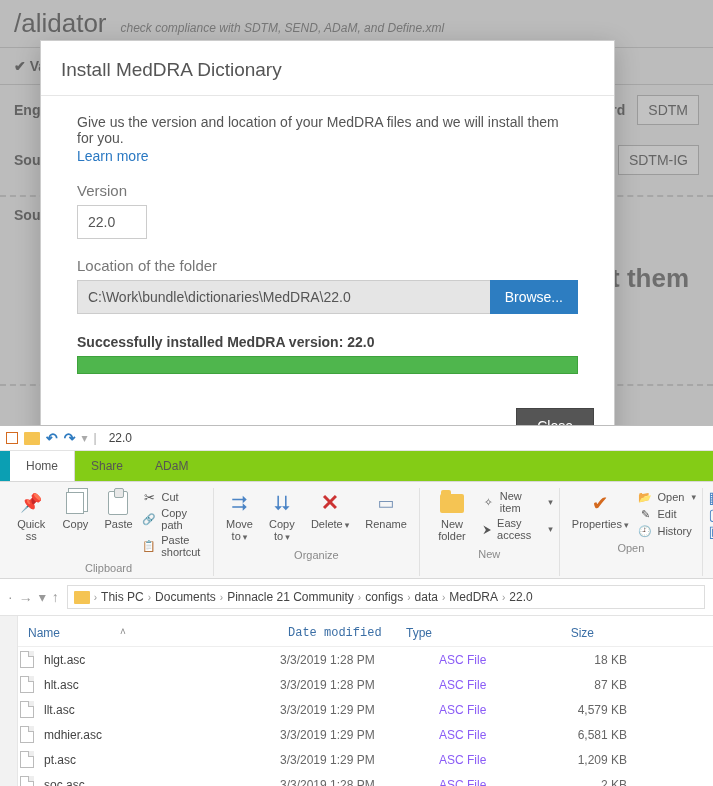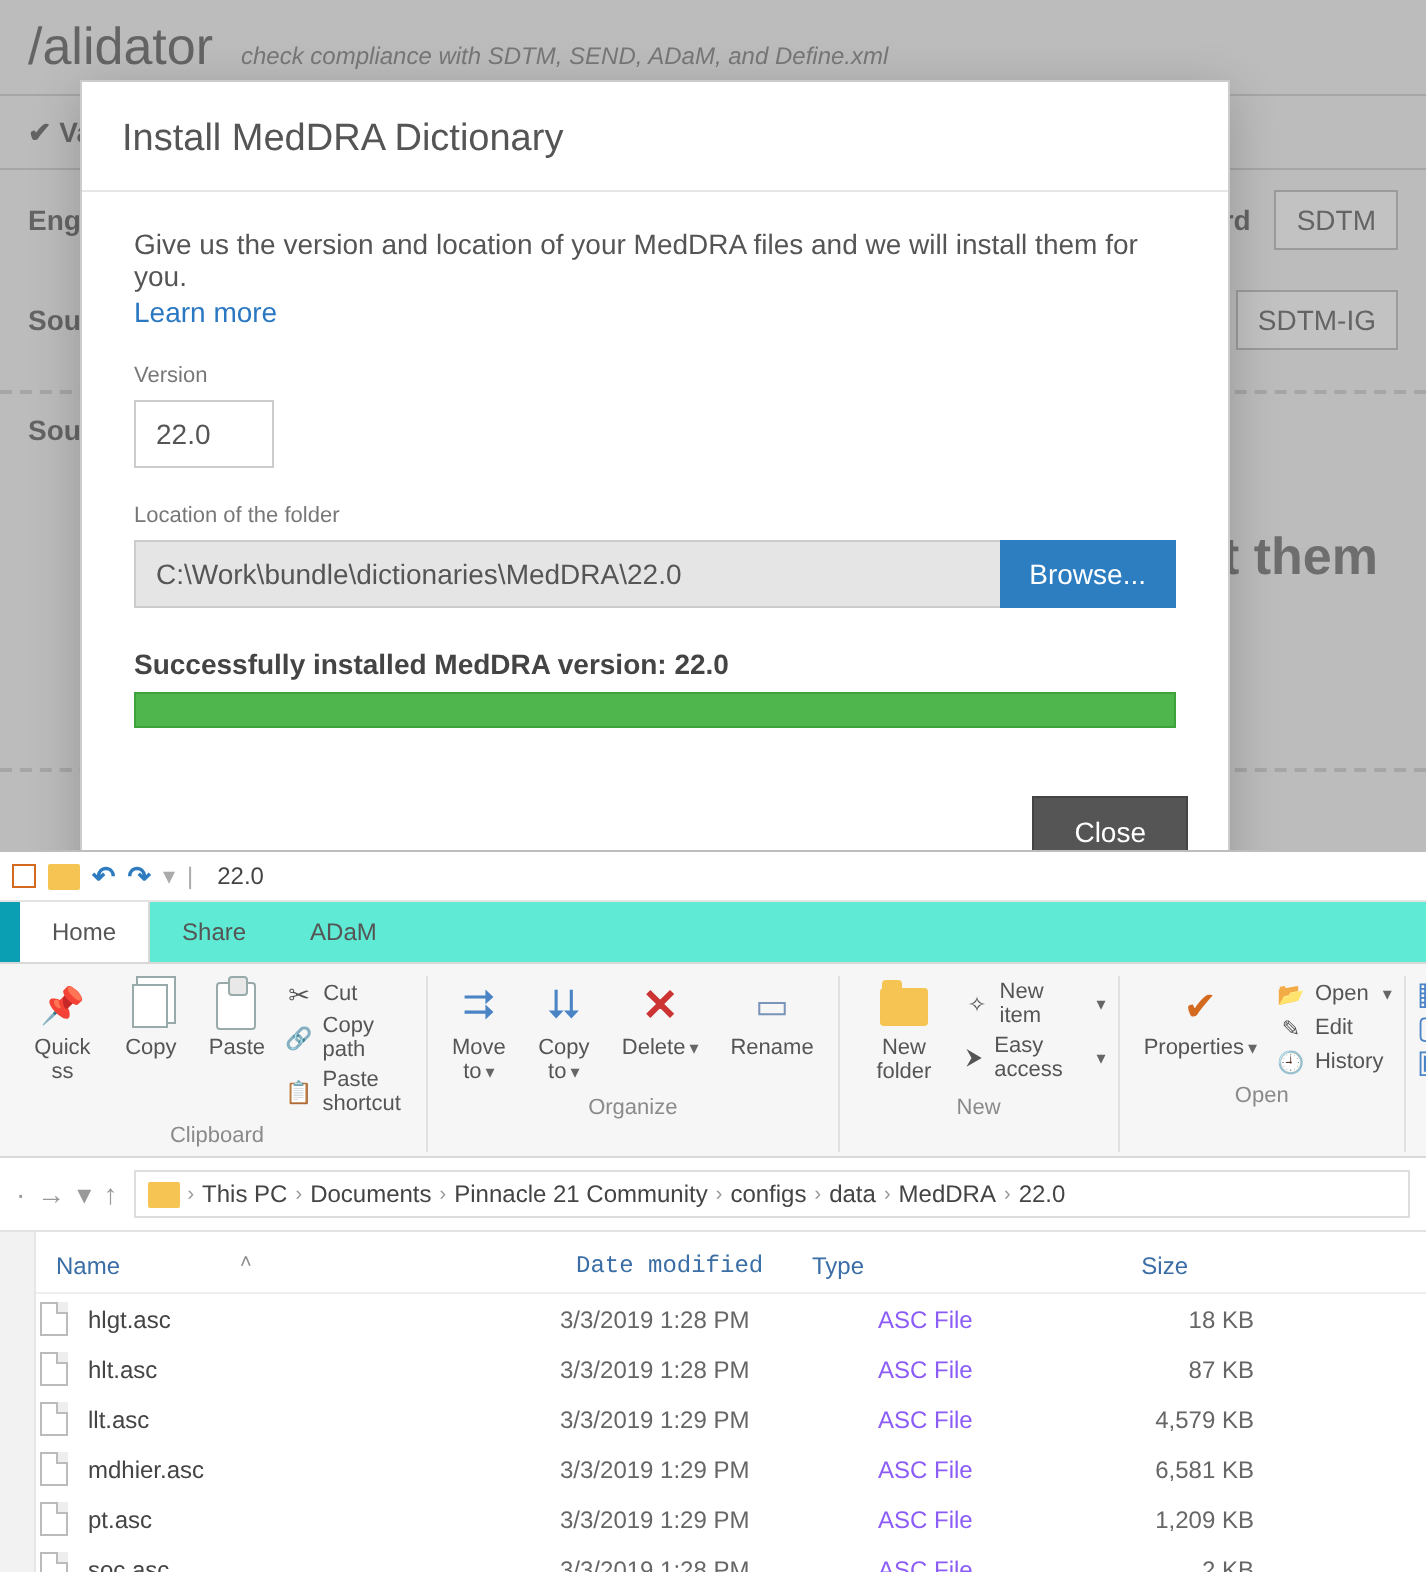--- a/index.html
+++ b/index.html
@@ -50,24 +50,24 @@
     background: #fff;
     border: 1px solid #ccc;
     box-shadow: 0 6px 24px rgba(0,0,0,.2);
     z-index: 5;
   }
   .modal-title {
     font-size: 19px; color: #555;
     padding: 18px 20px 14px;
     border-bottom: 1px solid #e6e6e6;
   }
-  .modal-body { padding: 18px 26px 10px; font-size: 14px; color: #555; }
+  .modal-body { padding: 18px 36px 10px; font-size: 14px; color: #555; }
   .modal-intro { margin-bottom: 2px; }
   .modal-link { color: #2a78c2; cursor: pointer; }
-  .field-label { font-size: 11px; color: #777; margin-top: 18px; margin-bottom: 6px; }
+  .field-label { font-size: 15px; color: #777; margin-top: 18px; margin-bottom: 6px; }
   .version-input {
     width: 70px; padding: 8px 10px; border: 1px solid #ccc; font-size: 14px; color: #555;
   }
   .loc-row { display: flex; }
   .loc-input {
     flex: 1; padding: 8px 10px; border: 1px solid #ccc; border-right: none; font-size: 14px; color: #555;
     background: #e5e5e5;
   }
   .browse-btn {
     background: #2d7dc1; color: #fff; border: 1px solid #2d7dc1;
@@ -101,21 +101,21 @@
   }
   .qat {
     display: flex; align-items: center; gap: 6px;
     padding: 4px 6px; background: #fff; border-bottom: 1px solid #e3e3e3;
     color: #555;
   }
   .qat .folder-ic { width: 16px; height: 13px; background: #f5c453; border-radius: 1px; position: relative; }
   .qat .arrow { color: #2f7bc0; font-size: 14px; font-weight: bold; }
   .qat .sep { color: #aaa; }
   .qat .title { margin-left: 6px; color: #444; }
-  .tab-strip { display: flex; border-bottom: 1px solid #d8d8d8; background: #5eead4; }
+  .tab-strip { display: flex; border-bottom: 1px solid #d8d8d8; background: #84cc16; }
   .tab-pre { width: 10px; background: #0b9fb3; }
   .tab { padding: 8px 16px; color: #555; cursor: pointer; }
   .tab.active { background: #fff; border-right: 1px solid #d8d8d8; }
   .ribbon {
     display: flex; background: #f6f6f6; border-bottom: 1px solid #d8d8d8;
     padding: 6px 4px 2px;
   }
   .ribbon-group {
     display: flex; flex-direction: column; align-items: center;
     border-right: 1px solid #e1e1e1; padding: 0 6px;

